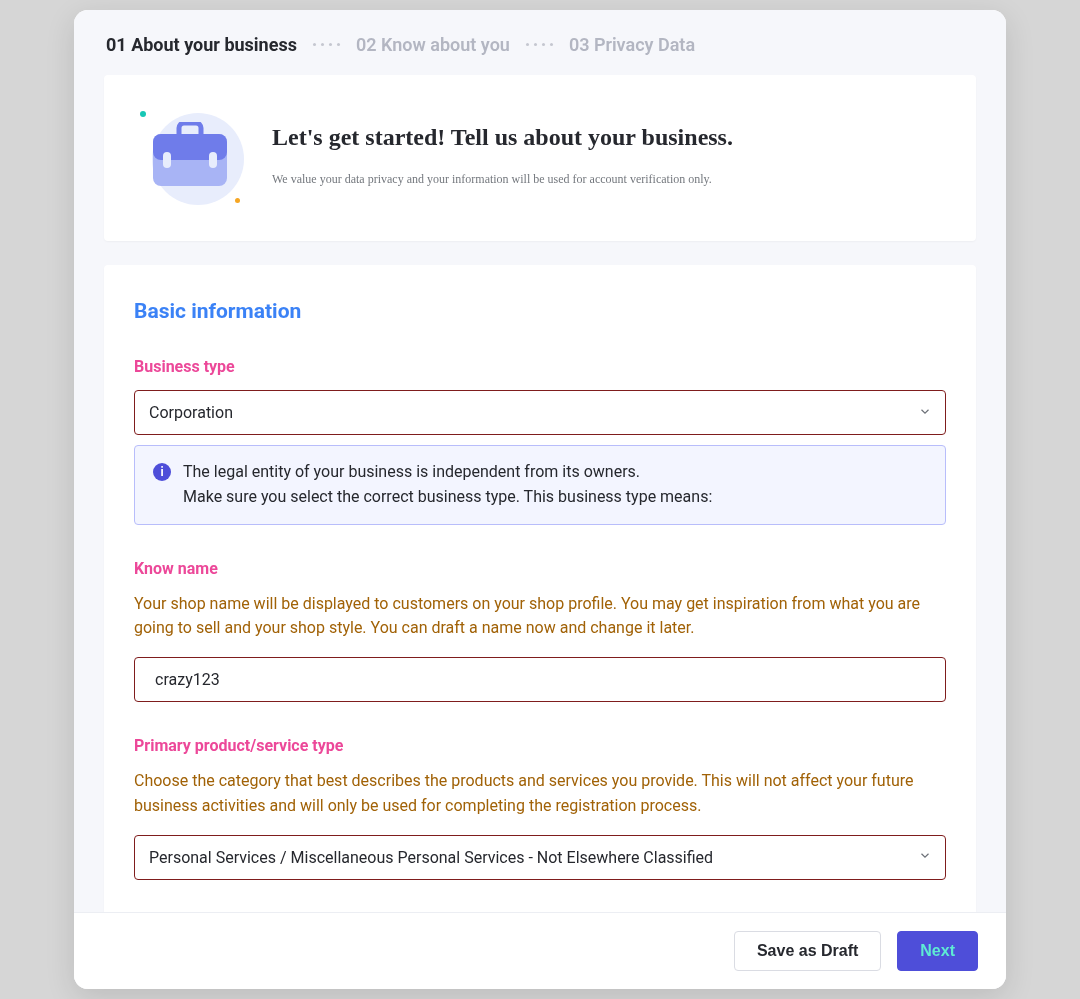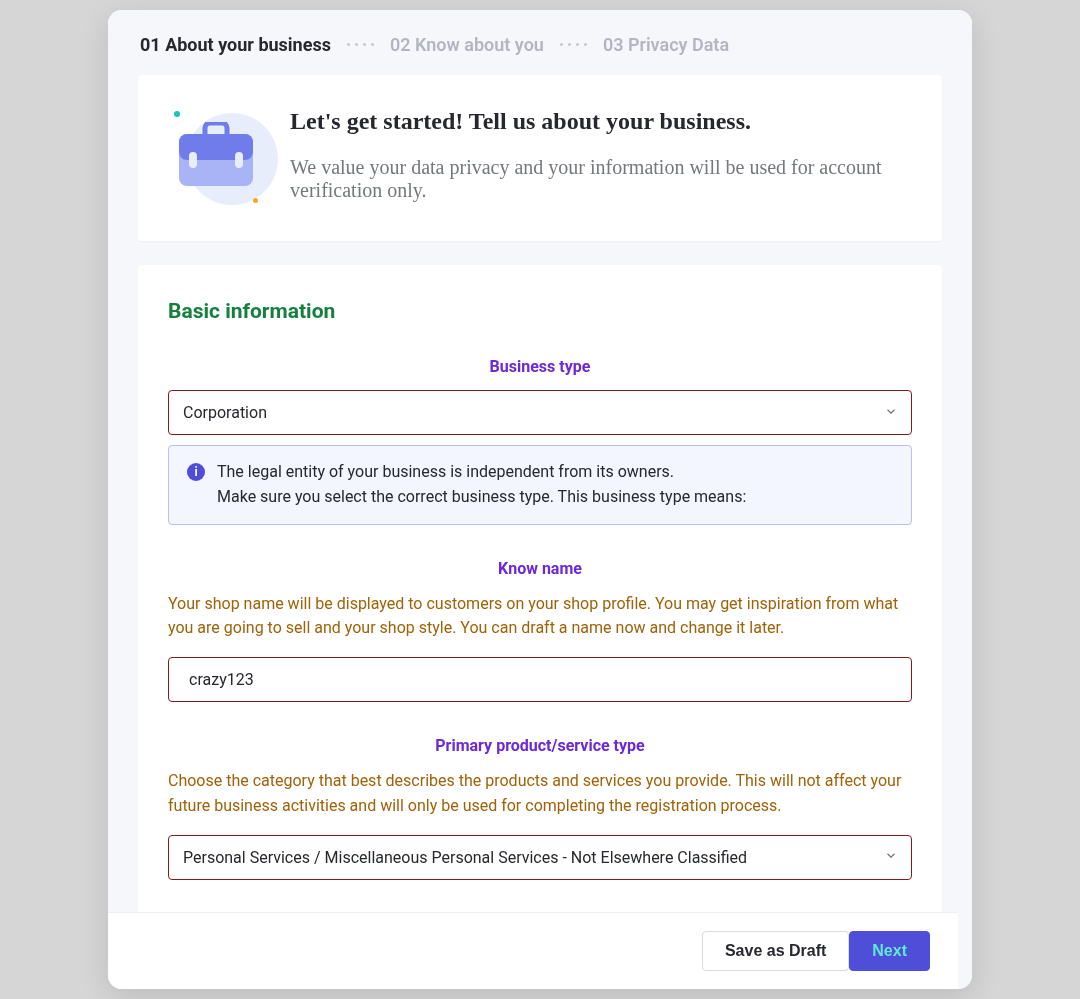--- a/index.html
+++ b/index.html
@@ -6,21 +6,21 @@
   html, body { height: 100%; }
   body {
     font-family: -apple-system, BlinkMacSystemFont, "Segoe UI", Roboto, "Helvetica Neue", Arial, sans-serif;
     background: #d6d6d6;
     padding: 10px;
   }
   .window {
     background: #fff;
     border-radius: 14px;
     box-shadow: 0 8px 30px rgba(0,0,0,0.12);
-    width: 864px;
+    width: 932px;
     height: 979px;
     margin: 0 auto;
     display: flex;
     flex-direction: column;
     overflow: hidden;
     position: relative;
   }
   .stepper {
     display: flex;
     align-items: center;
@@ -58,29 +58,29 @@
     display:flex; align-items:center; justify-content:center;
   }
   .hero-icon .bg-circle {
     position:absolute; width:92px; height:92px; border-radius:50%;
     background:#e8edfc; left:12px; top:8px;
   }
   .hero-icon .dot-teal { position:absolute; width:6px; height:6px; border-radius:50%; background:#17c7b5; top:6px; left:0; }
   .hero-icon .dot-orange { position:absolute; width:5px; height:5px; border-radius:50%; background:#f6a623; bottom:2px; right:0; }
   .hero-icon svg { position:relative; z-index:2; }
   .hero-text h1 { font-size:24px; color:#26282e; font-weight:700; margin-bottom:10px; }
-  .hero-text p { font-size:20px; color:#74787e;margin-top:21px; }
+  .hero-text p { font-size:12px; color:#74787e;margin-top:21px; }
   .form-card {
     padding: 34px 30px 40px 30px;
   }
   .section-title {
-    font-size:21px; font-weight:700; color:#15803d; margin-bottom: 34px;
+    font-size:21px; font-weight:700; color:#3b82f6; margin-bottom: 34px;
   }
   .field { margin-bottom: 34px; }
-  .field-label { font-size:16px; font-weight:700; color:#6d28d9; margin-bottom: 14px; display:block;text-align:center; }
+  .field-label { font-size:16px; font-weight:700; color:#ec4899; margin-bottom: 14px; display:block; }
   .field-help { font-size:16px; color:#a16207; line-height:1.55; margin-bottom: 16px; }
   .select {
     position:relative;
   }
   .select-control, .text-input {
     width:100%;
     border:1px solid #7f1d1d;
     border-radius:4px;
     background:#fff;
     font-size:16px;
@@ -110,25 +110,26 @@
     flex-shrink:0;
     width:18px; height:18px; border-radius:50%;
     background:#4e4ed9; color:#fff;
     display:flex; align-items:center; justify-content:center;
     font-size:12px; font-weight:700;
     margin-top:3px;
   }
   .text-input { padding-right:14px; font-family:inherit;padding-left:20px; }
   .footer {
     position:absolute;
-    left:0; right:14px; bottom:0;
+    left:0; right:0; bottom:0;
     background:#fff;
     border-top:1px solid #eceef3;
     display:flex;
     justify-content:flex-end;
+    gap:16px;
     padding: 18px 28px 18px 28px;
   }
   .btn {
     font-size:16px; font-weight:600;
     padding: 10px 22px;
     border-radius:4px;
     cursor:pointer;
     border:1px solid transparent;
   }
   .btn-secondary {

